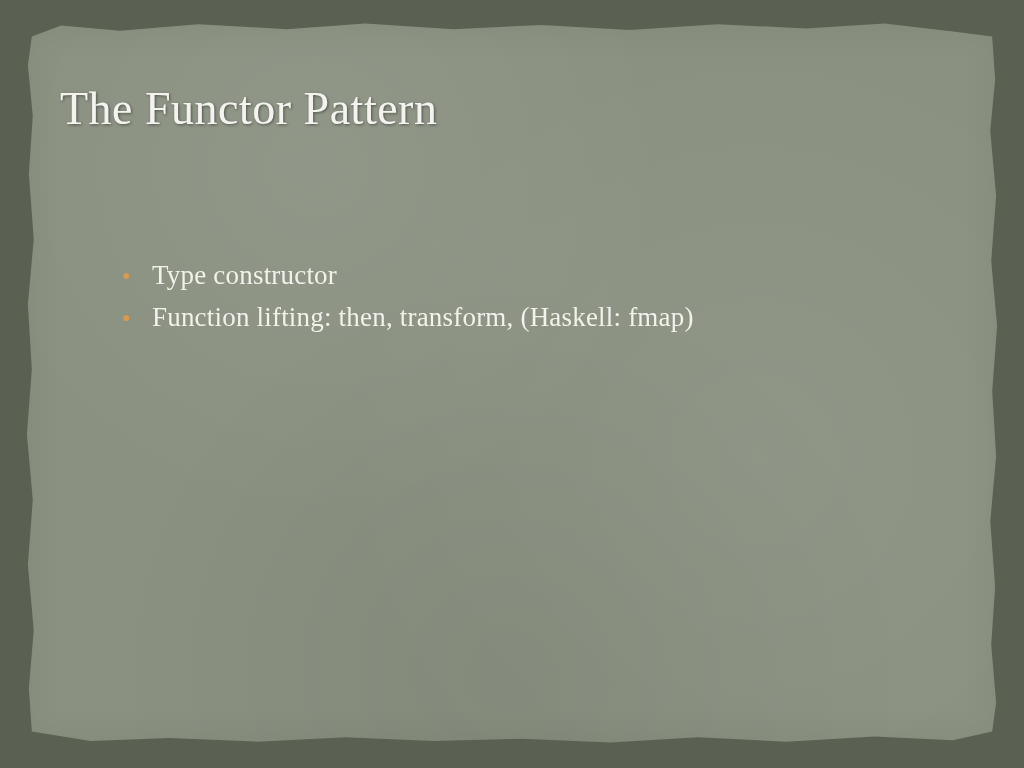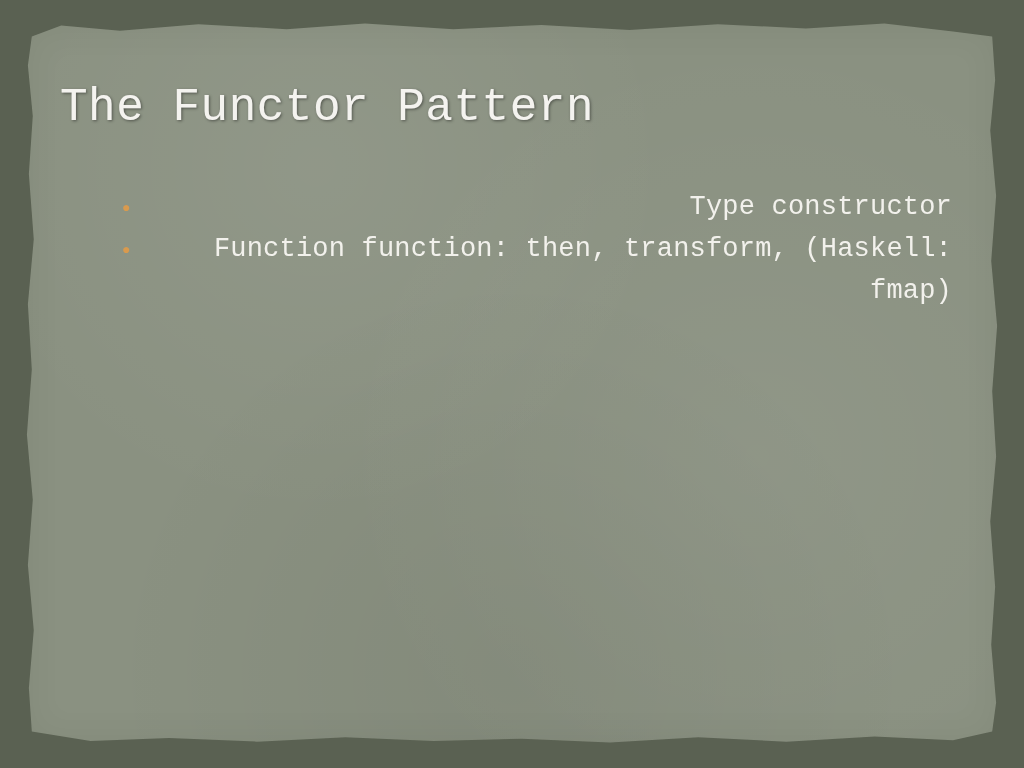--- a/index.html
+++ b/index.html
@@ -27,35 +27,33 @@
       radial-gradient(circle at 75% 60%, rgba(255,255,255,0.05), transparent 50%),
       radial-gradient(circle at 50% 90%, rgba(0,0,0,0.05), transparent 50%);
     box-shadow: 0 0 18px rgba(0,0,0,0.4), inset 0 0 40px rgba(0,0,0,0.08);
     clip-path: polygon(
       1% 2%, 4% 0.5%, 10% 1.2%, 18% 0.3%, 27% 1%, 35% 0.2%, 44% 1%, 53% 0.4%, 62% 1.1%, 71% 0.3%, 80% 0.9%, 88% 0.2%, 95% 1.3%, 99% 2%,
       99.3% 8%, 98.8% 15%, 99.4% 24%, 98.9% 33%, 99.5% 42%, 99% 51%, 99.4% 60%, 98.8% 69%, 99.3% 78%, 98.9% 86%, 99.4% 94%, 99% 98%,
       95% 99.2%, 87% 98.7%, 78% 99.4%, 69% 98.8%, 60% 99.5%, 51% 99%, 42% 99.3%, 33% 98.8%, 24% 99.4%, 15% 98.9%, 7% 99.3%, 1% 98%,
       0.7% 92%, 1.2% 84%, 0.6% 75%, 1.1% 66%, 0.5% 57%, 1% 48%, 0.6% 39%, 1.2% 30%, 0.7% 21%, 1.1% 13%, 0.6% 6%
     );
     padding: 50px 50px 30px 50px;
-    font-family: Liberation Mono, monospace;
   }
   .title {
     font-size: 46px;
     font-weight: 400;
     color: #f4f3ef;
     letter-spacing: 0.5px;
     text-shadow: 1px 1px 3px rgba(0,0,0,0.45), 0 0 1px rgba(255,255,255,0.3);
     margin-left: -12px;
     margin-top: 10px;
   }
   .content {
-    margin-top: 53px;
+    margin-top: 120px;
     padding-left: 50px;
-    text-align: right;
   }
   ul {
     list-style: none;
   }
   li {
     position: relative;
     color: #f2f1ec;
     font-size: 27px;
     line-height: 1.55;
     letter-spacing: 0.2px;
@@ -76,19 +74,19 @@
   }
 </style>
 </head>
 <body>
 
 <div class="paper">
   <h1 class="title">The Functor Pattern</h1>
   <div class="content">
     <ul>
       <li>Type constructor</li>
-      <li>Function function: then, transform, (Haskell: fmap)</li>
+      <li>Function lifting: then, transform, (Haskell: fmap)</li>
     </ul>
     <div class="gap"></div>
     <ul>
     </ul>
   </div>
 </div>
 
 </body></html>

